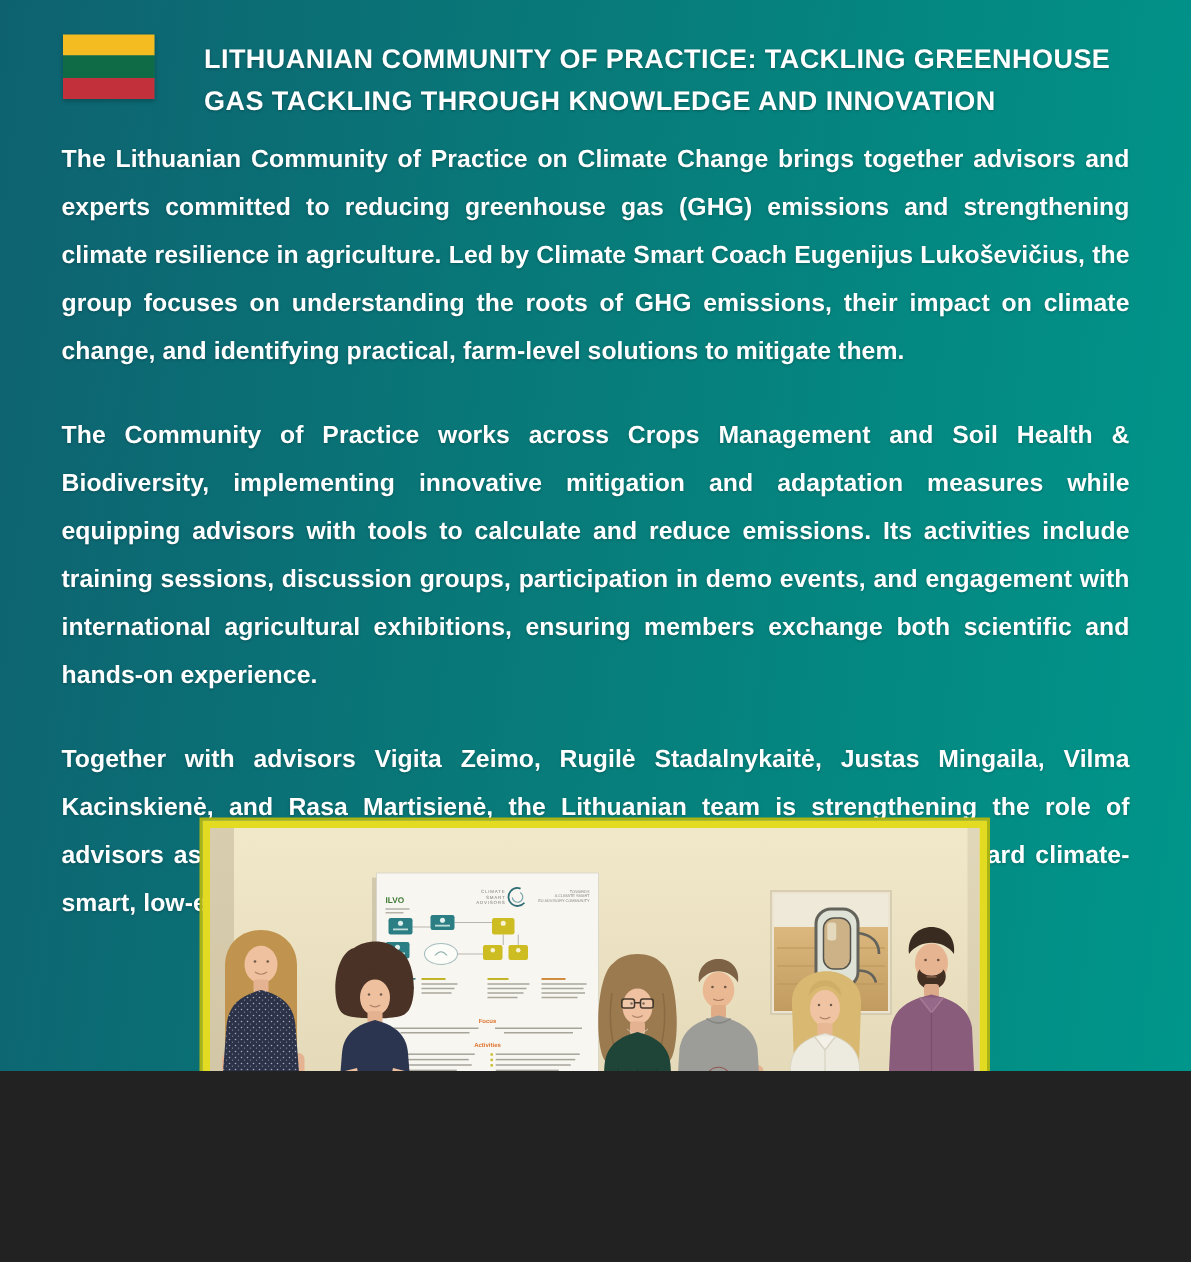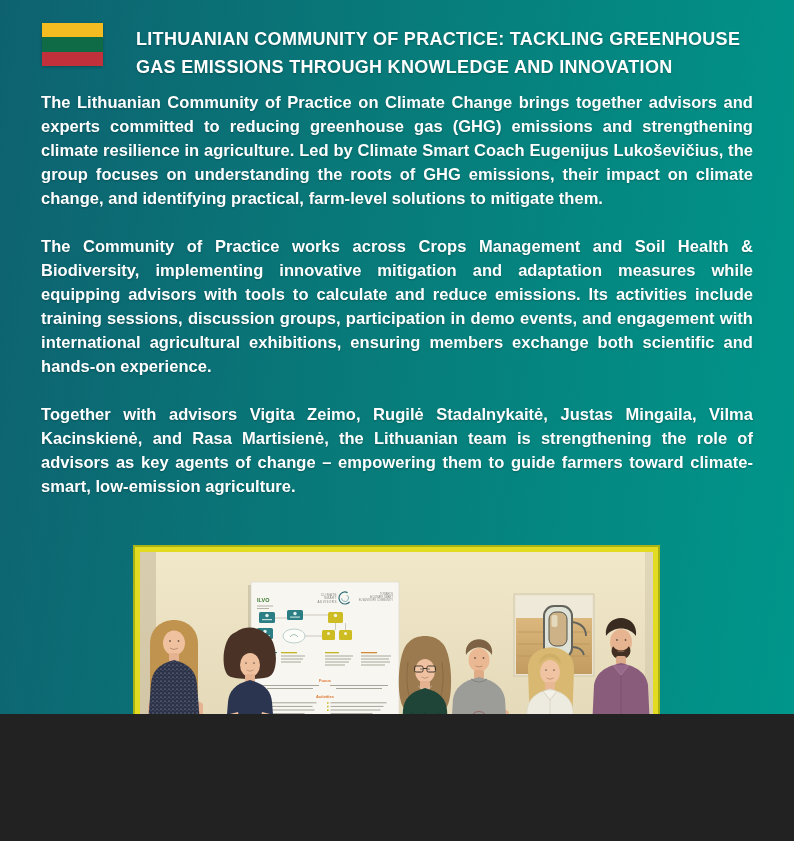--- a/index.html
+++ b/index.html
@@ -4,39 +4,39 @@
 <style>
   html,body{margin:0;padding:0;background:#222;}
   .page{
     position:relative;width:794px;height:714px;overflow:hidden;
     background:linear-gradient(97deg,#0e6270 0%,#077e7b 52%,#00968b 100%);
     font-family:"Liberation Sans",sans-serif;
   }
   .flag{position:absolute;left:42px;top:23px;width:61px;height:43px;display:flex;flex-direction:column;box-shadow:0 1px 3px rgba(0,0,0,.25);}
   .flag div{flex:1;}
   .title{position:absolute;left:136px;top:25px;width:626px;color:#ffffff;font-weight:bold;font-size:18px;line-height:28px;letter-spacing:.3px;text-shadow:0 1px 2px rgba(0,0,0,.28);}
-  .article{position:absolute;left:41px;top:90px;width:712px;color:#ffffff;font-weight:bold;font-size:16.5px;line-height:24px;text-align:justify;letter-spacing:.05px;text-shadow:0 1px 2px rgba(0,0,0,.25);}
+  .article{position:absolute;left:41px;top:90px;width:712px;color:#ffffff;font-weight:bold;font-size:16.5px;line-height:32px;text-align:justify;letter-spacing:.05px;text-shadow:0 1px 2px rgba(0,0,0,.25);}
   .article p{margin:0 0 24px 0;}
   .photo{position:absolute;left:135px;top:547px;width:513px;height:263px;border:5px solid #e3da22;outline:2px solid #a9b314;background:#e9dfbf;}
   .photo svg{display:block;}
 </style>
 </head>
 <body>
 
 <div class="page">
 
   <div class="flag">
     <div style="background:#f4bc20"></div>
     <div style="background:#0e6b45"></div>
     <div style="background:#c2303c"></div>
   </div>
 
   <div class="title">
     <div>LITHUANIAN COMMUNITY OF PRACTICE: TACKLING GREENHOUSE</div>
-    <div>GAS EMISSIONS THROUGH KNOWLEDGE AND INNOVATION</div>
+    <div>GAS TACKLING THROUGH KNOWLEDGE AND INNOVATION</div>
   </div>
 
   <div class="article">
     <p>The Lithuanian Community of Practice on Climate Change brings together advisors and experts committed to reducing greenhouse gas (GHG) emissions and strengthening climate resilience in agriculture. Led by Climate Smart Coach Eugenijus Lukoševičius, the group focuses on understanding the roots of GHG emissions, their impact on climate change, and identifying practical, farm-level solutions to mitigate them.</p>
     <p>The Community of Practice works across Crops Management and Soil Health &amp; Biodiversity, implementing innovative mitigation and adaptation measures while equipping advisors with tools to calculate and reduce emissions. Its activities include training sessions, discussion groups, participation in demo events, and engagement with international agricultural exhibitions, ensuring members exchange both scientific and hands-on experience.</p>
     <p>Together with advisors Vigita Zeimo, Rugilė Stadalnykaitė, Justas Mingaila, Vilma Kacinskienė, and Rasa Martisienė, the Lithuanian team is strengthening the role of advisors as key agents of change – empowering them to guide farmers toward climate-smart, low-emission agriculture.</p>
   </div>
 
   <div class="photo">
     <svg width="513" height="263" viewBox="0 0 513 263">

